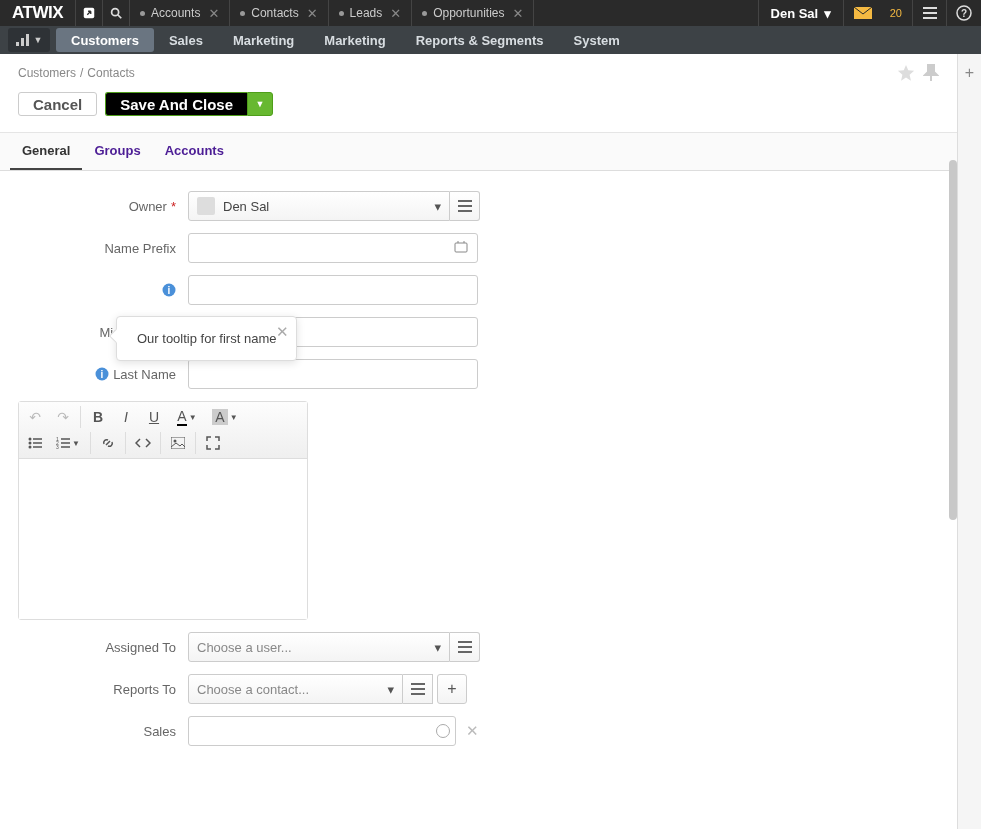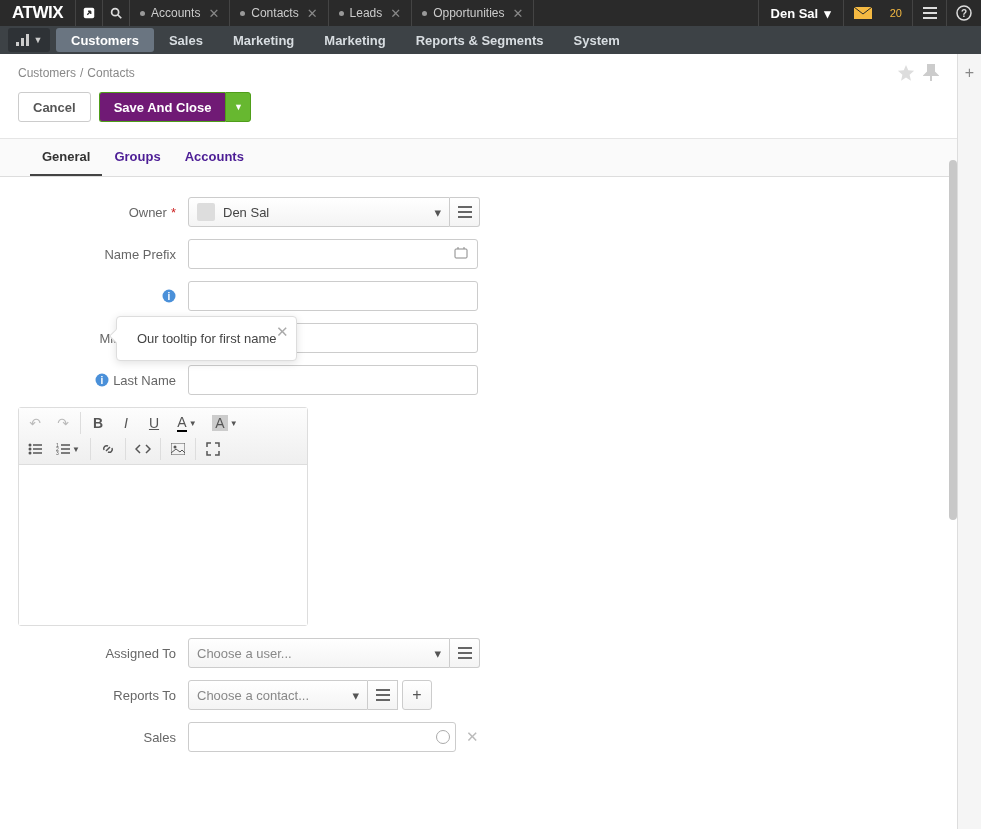--- a/index.html
+++ b/index.html
@@ -28,28 +28,28 @@
 
 
 .page-wrapper { display: flex; }
 .page-main { width: 957px; height: calc(829px - 54px); overflow-y: auto; position: relative; }
 .page-side { width: 24px; background: #f5f5f5; border-left: 1px solid #ddd; height: calc(829px - 54px); display: flex; justify-content: center; padding-top: 10px; }
 .breadcrumb-row { display: flex; align-items: center; padding: 10px 18px 4px; color: #888; font-size: 12px; }
 .breadcrumb-row .spacer { flex: 1; }
 .star-icon { color: #ccc; margin-left: 8px; cursor: pointer; }
 .title-row { display: flex; align-items: center; padding: 6px 18px 16px; border-bottom: 1px solid #e5e5e5; }
 .page-title { font-size: 23px; font-weight: 700; color: #333; flex: 1; }
-.btn { height: 30px; padding: 0 14px; border-radius: 3px; cursor: pointer; font-size: 13px; font-weight: 600; display: inline-flex; align-items: center; }
+.btn { height: 24px; padding: 0 14px; border-radius: 3px; cursor: pointer; font-size: 15px; font-weight: 600; display: inline-flex; align-items: center; }
 .btn-cancel { background: #fff; border: 1px solid #ccc; color: #555; margin-right: 8px; }
 .btn-save-group { display: flex; }
-.btn-save { background: #701a75; color: #fff; border: 1px solid #4f9e1a; border-right: none; border-radius: 3px 0 0 3px; }
+.btn-save { background: #000000; color: #fff; border: 1px solid #4f9e1a; border-right: none; border-radius: 3px 0 0 3px; }
 .btn-save-drop { background: #67b830; border: 1px solid #4f9e1a; border-radius: 0 3px 3px 0; width: 26px; display: flex; align-items: center; justify-content: center; color: #fff; cursor: pointer; }
 
 
-.tabs { display: flex; padding: 0 30px; border-bottom: 1px solid #ddd; background: #fafafa; }
+.tabs { display: flex; padding: 0 10px; border-bottom: 1px solid #ddd; background: #fafafa; }
 .tab { padding: 10px 12px; cursor: pointer; font-size: 13px; font-weight: 600; color: #4c1d95; }
 .tab.active { color: #333; border-bottom: 2px solid #444; }
 
 
 .form-section { padding: 20px 18px; }
 .section-title { font-size: 15px; font-weight: 700; color: #333; margin-bottom: 20px; }
 .form-row { display: flex; align-items: center; margin-bottom: 12px; }
 .form-label { width: 170px; text-align: right; padding-right: 12px; color: #666; font-size: 13px; display: flex; justify-content: flex-end; align-items: center; gap: 4px; }
 .required { color: #c22; }
 .info-icon { color: #4a90d9; cursor: pointer; }
@@ -373,21 +373,21 @@
               </svg>
       </div>
     </div>
   </div>
 
   <div class="form-row">
     <div class="form-label">
             <span>Reports To</span>
           </div>
     <div class="select-group">
-      <div class="select-main" style="width:180px">
+      <div class="select-main" style="width:215px">
         <span class="select-placeholder">Choose a contact...</span>
         <span class="select-caret">▾</span>
       </div>
       <div class="select-side">
         <svg width="14" height="12" viewBox="0 0 14 12">
                 <line x1="0" y1="1" x2="14" y2="1" stroke="#666" stroke-width="2"></line>
                 <line x1="0" y1="6" x2="14" y2="6" stroke="#666" stroke-width="2"></line>
                 <line x1="0" y1="11" x2="14" y2="11" stroke="#666" stroke-width="2"></line>
               </svg>
       </div>

